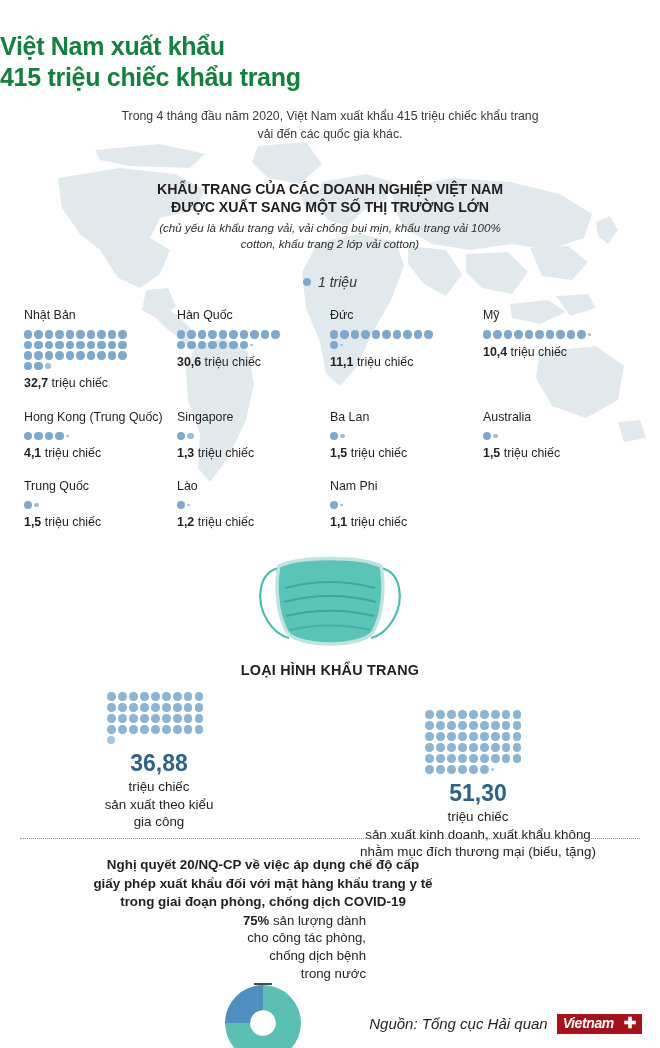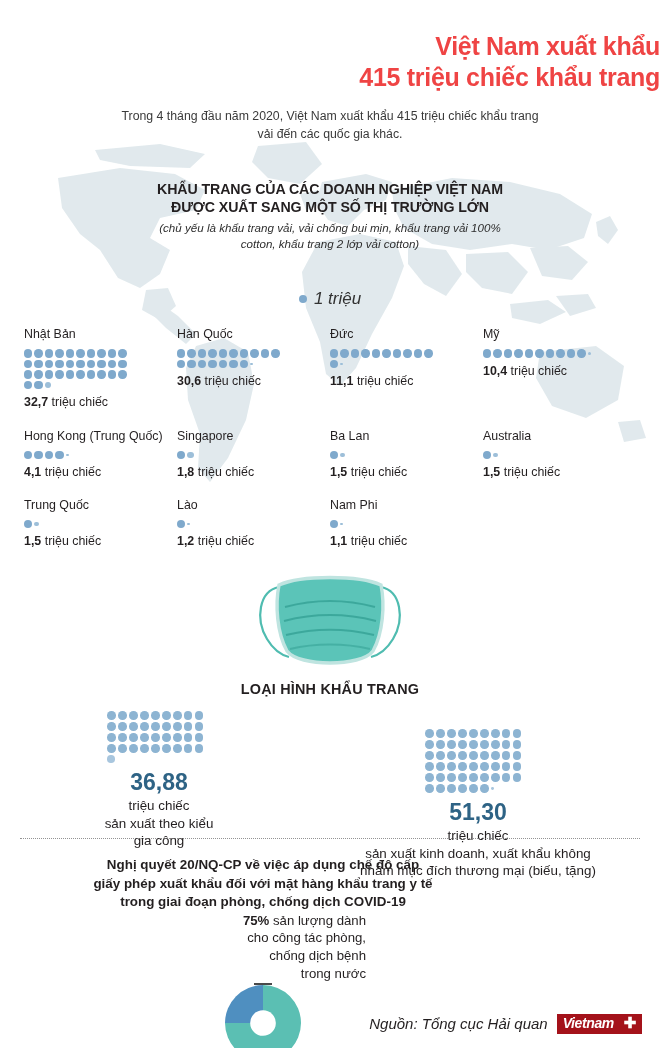--- a/index.html
+++ b/index.html
@@ -19,27 +19,27 @@
     width:660px; height:400px;
     z-index:0;
     opacity:.85;
     pointer-events:none;
   }
 
   .layer { position:relative; z-index:2; }
 
   
   .title {
-    text-align:right;
+    text-align:left;
     font-size:25px;
     font-weight:bold;
     line-height:1.22;
     letter-spacing:-.3px;
     padding-top:31px;
-    color:#ef4444;
+    color:#15803d;
   }
   .subtitle {
     text-align:center;
     font-size:12.3px;
     line-height:1.45;
     padding-top:16px;
     color:#3a3a3a;
   }
 
   
@@ -57,22 +57,22 @@
     font-size:11.6px;
     font-style:italic;
     line-height:1.35;
     margin-top:4px;
     color:#2e2e2e;
   }
 
   
   .legend {
     display:flex; align-items:center; justify-content:center;
-    gap:7px; margin-top:38px;
-    font-size:17px; font-style:italic; color:#333;
+    gap:7px; margin-top:23px;
+    font-size:14px; font-style:italic; color:#333;
   }
   .legend .dot { width:8px; height:8px; border-radius:50%; background:#7FA9CC; display:block; }
 
   
   .grid {
     display:grid;
     grid-template-columns:repeat(4, 1fr);
     padding:0 24px;
     margin-top:18px;
     row-gap:0;
@@ -346,21 +346,21 @@
           <span class="d f" style="width: 2.6px; height: 2.6px;"></span>
         </div>
         <div class="cval"><b>4,1</b> <span>triệu chiếc</span></div>
       </div>
       <div class="cell">
         <div class="cname">Singapore</div>
         <div class="dots">
           <span class="d"></span>
           <span class="d f" style="width: 6.72px; height: 6.72px;"></span>
         </div>
-        <div class="cval"><b>1,8</b> <span>triệu chiếc</span></div>
+        <div class="cval"><b>1,3</b> <span>triệu chiếc</span></div>
       </div>
       <div class="cell">
         <div class="cname">Ba Lan</div>
         <div class="dots">
           <span class="d"></span>
           <span class="d f" style="width: 4.2px; height: 4.2px;"></span>
         </div>
         <div class="cval"><b>1,5</b> <span>triệu chiếc</span></div>
       </div>
       <div class="cell">

